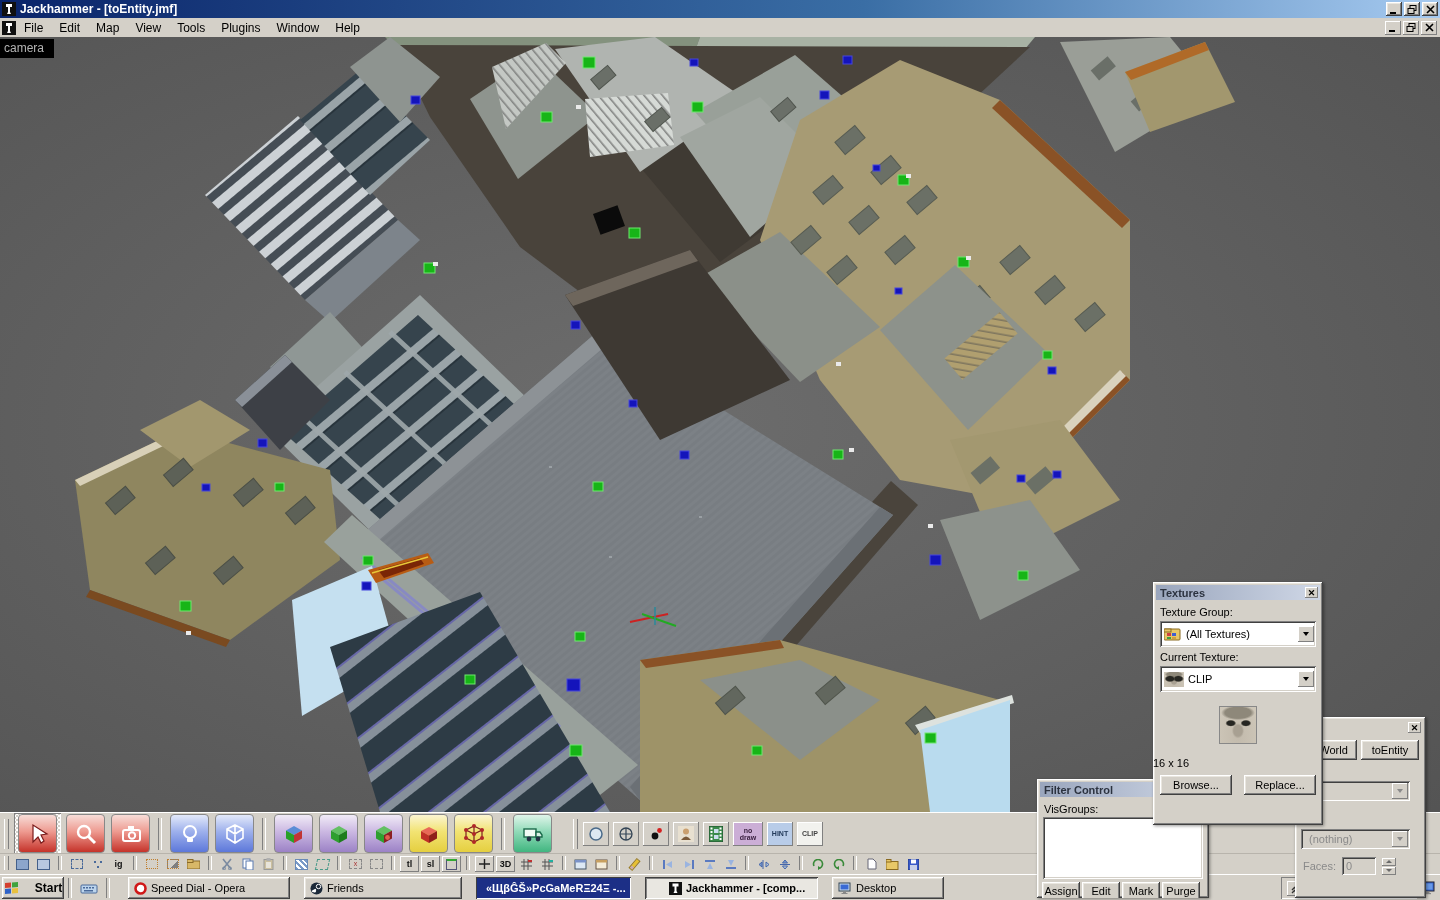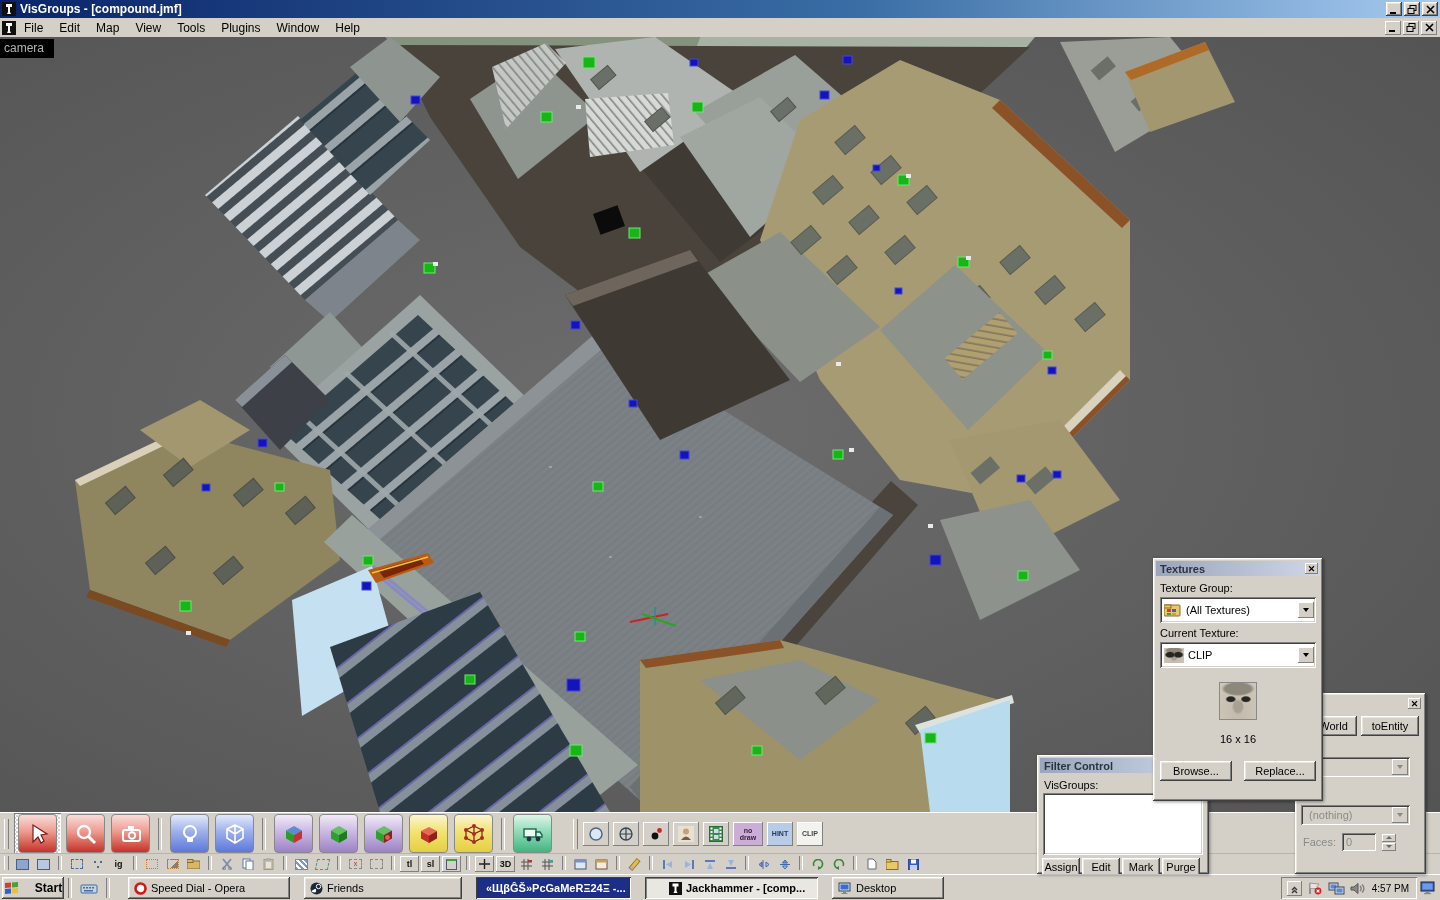--- a/index.html
+++ b/index.html
@@ -16,21 +16,21 @@
   .winbtn{width:16px;height:14px;margin-right:2px;display:flex;align-items:center;justify-content:center;flex:none;}
   .appicon{width:14px;height:14px;margin-left:2px;flex:none;}
   
   .menubar{position:absolute;left:0;top:18px;width:1440px;height:19px;background:#d4d0c8;
     border-bottom:1px solid #808080;display:flex;align-items:center;}
   .menu-item{padding:2px 8px;font-size:12px;}
   
   .viewport{position:absolute;left:0;top:37px;width:1440px;height:775px;background:#646464;overflow:hidden;}
   .cam-label{position:absolute;left:0;top:2px;background:#000;color:#b4b4b4;font-size:12px;padding:2px 10px 3px 4px;}
   
-  .panel{position:absolute;background:#d4d0c8;box-shadow:inset -1px -1px #404040,inset 1px 1px #ffffff,inset -2px -2px #808080,inset 2px 2px #e9e6df,1px 1px 3px rgba(0,0,0,.4);}
+  .panel{position:absolute;background:#d4d0c8;box-shadow:inset -1px -1px #404040,inset 1px 1px #ffffff,inset -2px -2px #808080,inset 2px 2px #e9e6df,1px 1px 3px rgba(0,0,0,.4);margin-top:24px;}
   .ptitle{height:15px;margin:3px;background:linear-gradient(90deg,#9aa6bd,#cfd7e6);display:flex;align-items:center;
     font-weight:bold;font-size:11px;color:#2c3340;padding-left:4px;}
   .ptitle.flat{background:#d4d0c8;}
   .pclose{margin-left:auto;margin-right:2px;width:13px;height:11px;display:flex;align-items:center;justify-content:center;
     font-size:9px;font-weight:bold;color:#000;}
   .plabel{padding:3px 7px 2px 7px;font-size:11px;}
   .combo{margin:1px 7px;height:22px;background:#fff;box-shadow:inset 1px 1px #808080,inset -1px -1px #fff,inset 2px 2px #404040,inset -2px -2px #d4d0c8;display:flex;align-items:center;padding:2px 2px 2px 4px;}
   .combo .ctext{flex:1;font-size:11px;margin-left:4px;white-space:nowrap;overflow:hidden;}
   .combo-arrow{width:16px;height:16px;display:flex;align-items:center;justify-content:center;flex:none;}
   .tri-down{width:0;height:0;border-left:3.5px solid transparent;border-right:3.5px solid transparent;border-top:4px solid #000;}
@@ -81,21 +81,21 @@
   .qlsep{width:2px;height:20px;margin:0 4px;border-left:1px solid #808080;border-right:1px solid #fff;}
 </style>
 </head>
 <body>
 
 <div class="titlebar">
   <svg class="appicon" viewBox="0 0 14 14">
       <rect width="14" height="14" fill="#101010"></rect>
       <path d="M4 2h6v3H8v5l1 2H5l1-2V5H4z" fill="#fff"></path>
     </svg>
-  <span class="ttext">VisGroups - [compound.jmf]</span>
+  <span class="ttext">Jackhammer - [toEntity.jmf]</span>
   <span class="winbtn r">
       <svg width="10" height="9">
         <rect x="1" y="7" width="6" height="2" fill="#000"></rect>
       </svg>
     </span>
   <span class="winbtn r">
       <svg width="10" height="9">
         <rect x="3" y="0.5" width="6" height="5" fill="none" stroke="#000"></rect>
         <rect x="1" y="3.5" width="6" height="5" fill="#d4d0c8" stroke="#000"></rect>
       </svg>
@@ -420,21 +420,21 @@
   <div class="combo">
     <span class="tex-thumb" style="width:20px;height:15px;display:inline-block;background-size:100% 100%"></span>
     <span class="ctext">CLIP</span>
     <span class="combo-arrow rs">
         <span class="tri-down"></span>
       </span>
   </div>
   <div style="height:64px;display:flex;align-items:center;justify-content:center">
     <span class="tex-thumb" style="width:36px;height:36px;display:inline-block;border:1px solid #888"></span>
   </div>
-  <div style="text-align:center;font-size:11px;padding-bottom:16px">16 x 16</div>
+  <div style="text-align:left;font-size:11px;padding-bottom:6px">16 x 16</div>
   <div style="display:flex;justify-content:space-between;padding:0 7px">
     <span class="pbtn" style="width:72px">Browse...</span>
     <span class="pbtn" style="width:72px">Replace...</span>
   </div>
 </div>
 
 <div class="tbar1">
   <span class="grip"></span>
   <span class="tb-wrap-active">
     <span class="tb-big g-red">

